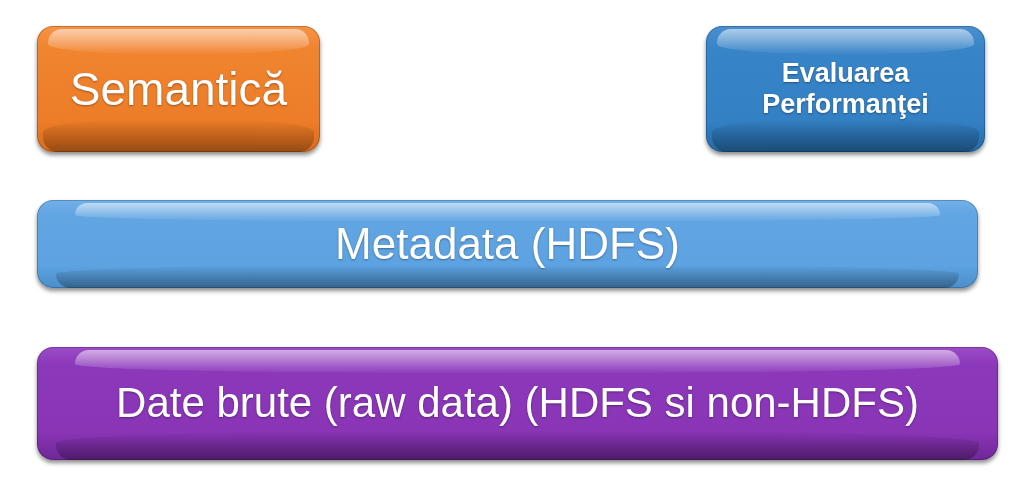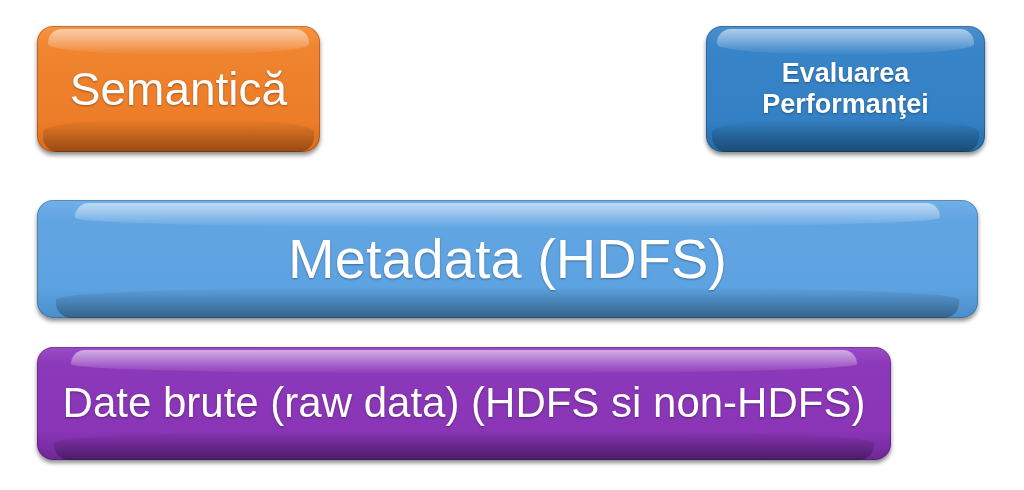--- a/index.html
+++ b/index.html
@@ -100,30 +100,30 @@
     font-size: 27px;
     font-weight: 600;
     border-radius: 29px;
   }
   #box-evaluare .face {
     background: linear-gradient(to bottom, #4a90d0 0%, #3884c8 18%, #3380c4 75%, #256ba8 100%);
     box-shadow: 0 3px 4px rgba(0,0,0,0.45), inset 0 0 0 1px rgba(0,0,0,0.22);
   }
 
   #bar-metadata {
-    left: 37px;  top: 200px; width: 941px;  height: 118px;
-    font-size: 56px;
+    left: 37px;  top: 200px; width: 941px;  height: 88px;
+    font-size: 44px;
   }
   #bar-metadata .face {
     background: linear-gradient(to bottom, #72b0e8 0%, #62a5e3 16%, #5da2e1 75%, #4a8ec9 100%);
     box-shadow: 0 3px 4px rgba(0,0,0,0.45), inset 0 0 0 1px rgba(0,0,0,0.20);
   }
 
   #bar-raw {
-    left: 37px;  top: 347px; width: 854px;  height: 113px;
+    left: 37px;  top: 347px; width: 961px;  height: 113px;
     font-size: 42px;
   }
   #bar-raw .face {
     background: linear-gradient(to bottom, #9a4cc6 0%, #8c38ba 16%, #8935b6 75%, #6f2796 100%);
     box-shadow: 0 3px 4px rgba(0,0,0,0.45), inset 0 0 0 1px rgba(0,0,0,0.22);
   }
 </style>
 </head>
 <body>
 

